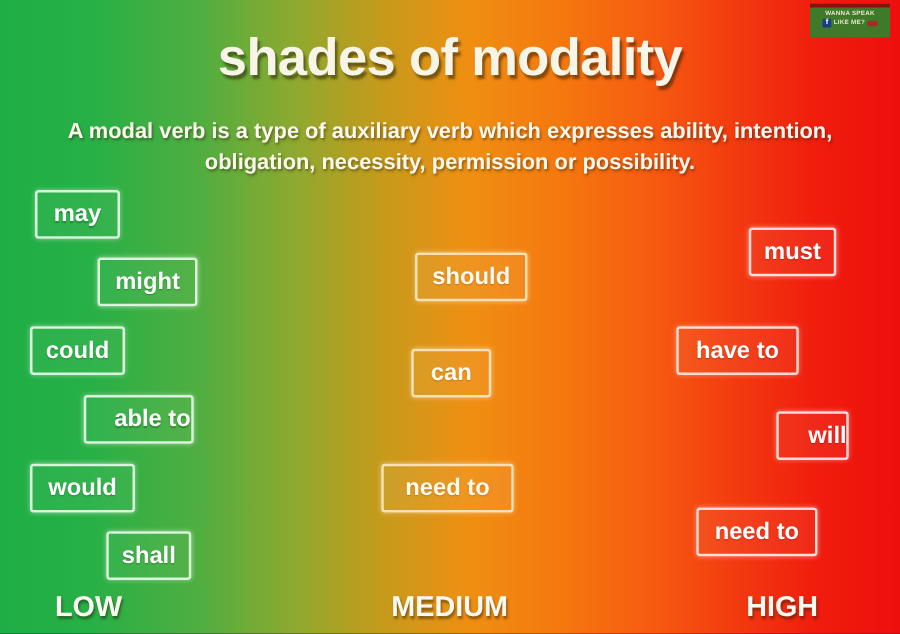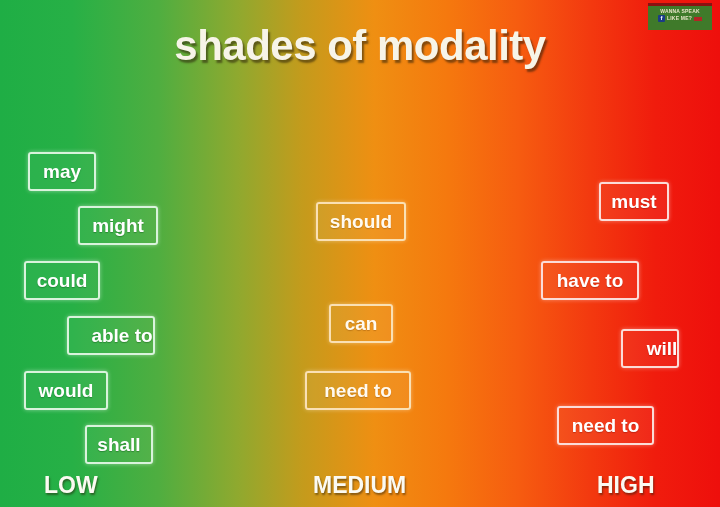--- a/index.html
+++ b/index.html
@@ -161,30 +161,31 @@
   <div id="logo">
     <div class="l1">WANNA SPEAK</div>
     <div class="l2row">
       <span class="fb">f</span>
       <span class="l2">LIKE ME?</span>
       <span class="tag"></span>
     </div>
   </div>
 
   <div id="title">shades of modality</div>
+  <div id="subtitle">A modal verb is a type of auxiliary verb which expresses ability, intention, obligation, necessity, permission or possibility.</div>
 
   <div id="chips">
       <div class="chip low" style="left: 28px; top: 152px; width: 68px; height: 39px;">may</div>
       <div class="chip low" style="left: 78px; top: 206px; width: 80px; height: 39px;">might</div>
       <div class="chip low" style="left: 24px; top: 261px; width: 76px; height: 39px;">could</div>
       <div class="chip low" style="left: 67px; top: 316px; width: 88px; height: 39px; padding-left: 22px;">able to</div>
       <div class="chip low" style="left: 24px; top: 371px; width: 84px; height: 39px;">would</div>
       <div class="chip low" style="left: 85px; top: 425px; width: 68px; height: 39px;">shall</div>
-      <div class="chip med" style="left: 316px; top: 202px; width: 90px; height: 39px;">should</div>
-      <div class="chip med" style="left: 329px; top: 304px; width: 64px; height: 39px;">can</div>
+      <div class="chip med" style="left: 332px; top: 202px; width: 90px; height: 39px;">should</div>
+      <div class="chip med" style="left: 329px; top: 279px; width: 64px; height: 39px;">can</div>
       <div class="chip med" style="left: 305px; top: 371px; width: 106px; height: 39px;">need to</div>
       <div class="chip high" style="left: 599px; top: 182px; width: 70px; height: 39px;">must</div>
       <div class="chip high" style="left: 541px; top: 261px; width: 98px; height: 39px;">have to</div>
       <div class="chip high" style="left: 621px; top: 329px; width: 58px; height: 39px; padding-left: 24px;">will</div>
       <div class="chip high" style="left: 557px; top: 406px; width: 97px; height: 39px;">need to</div>
     </div>
   <div id="levels">
       <div class="level" style="left: 44px; top: 472px;">LOW</div>
       <div class="level" style="left: 313px; top: 472px;">MEDIUM</div>
       <div class="level" style="left: 597px; top: 472px;">HIGH</div>

